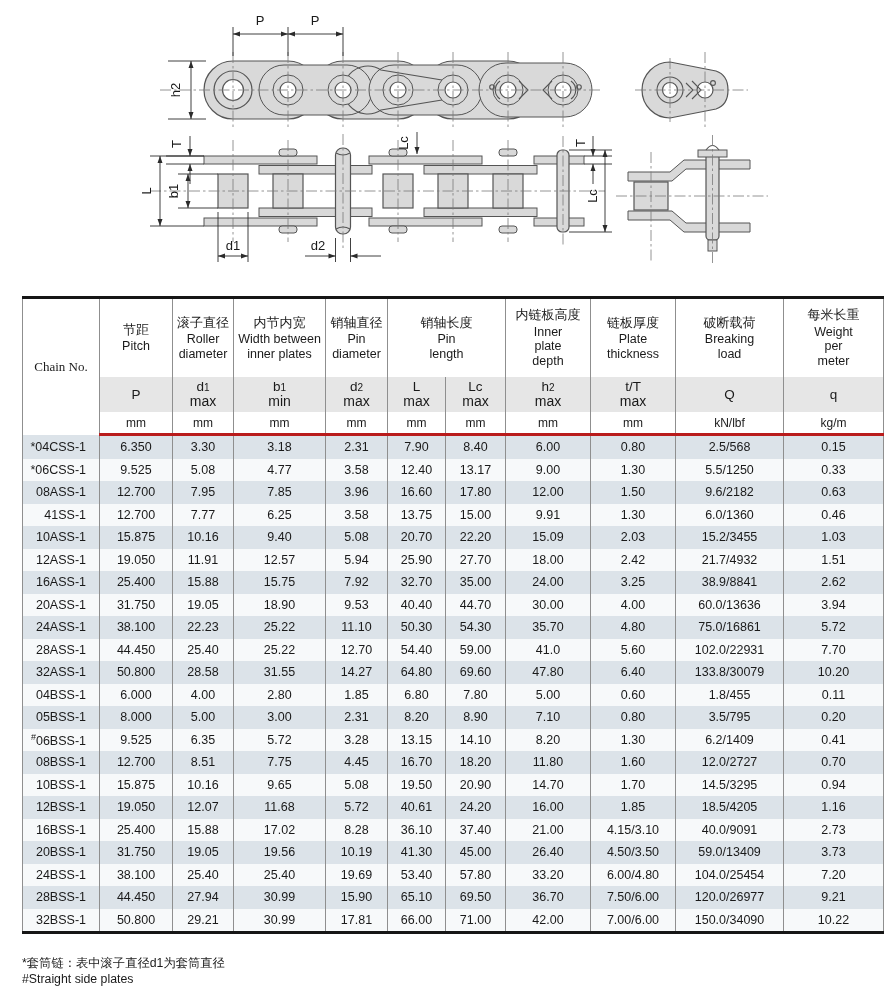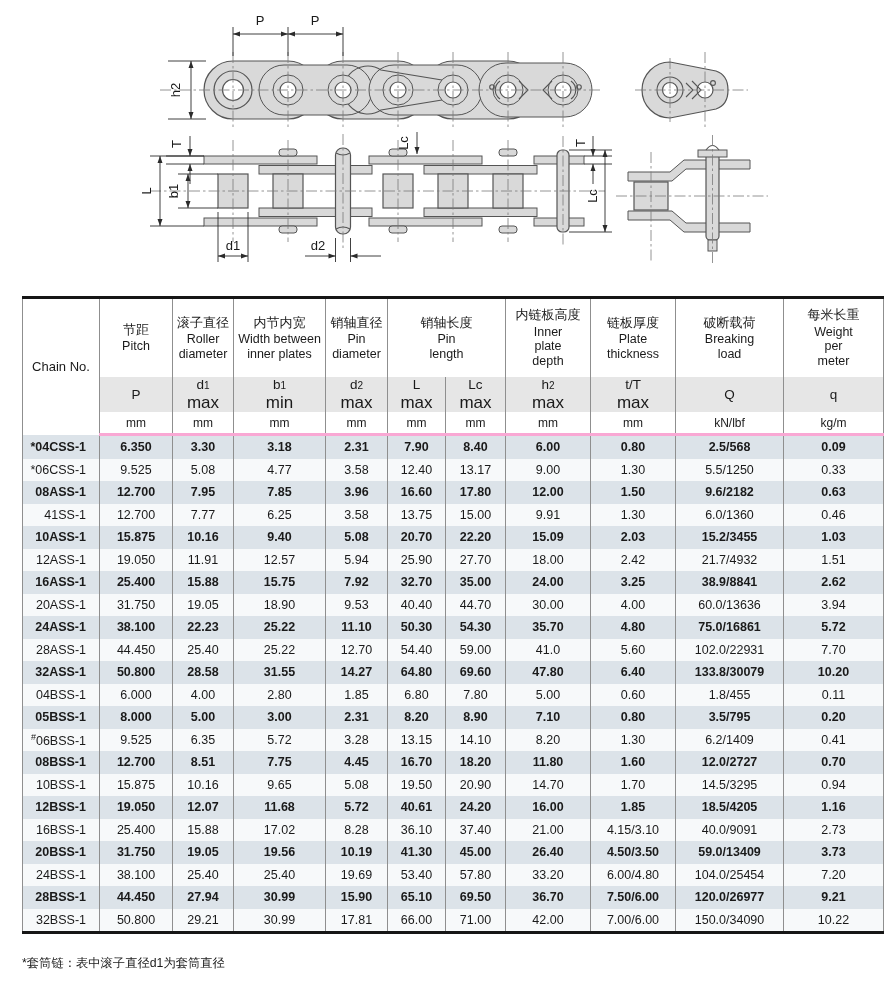--- a/index.html
+++ b/index.html
@@ -22,26 +22,26 @@
     position:absolute; left:22px; top:296px; width:861px;
     border-collapse:collapse; table-layout:fixed;
     border-top:3px solid #161616; border-bottom:3px solid #161616;
   }
   table.spec td { border-left:1px solid #8f8f8f; border-right:1px solid #8f8f8f;
     text-align:center; vertical-align:middle; padding:0; overflow:hidden; }
   tr.hdr td { height:78px; font-size:13px; line-height:1.18; background:#fff; }
   tr.hdr .zh { display:block; font-size:13px; margin-bottom:2px; }
   tr.hdr .en { display:block; font-size:12.5px; margin:0 auto; }
   .w42 { max-width:44px; } .w46 { max-width:48px;text-align:center; } .w62 { max-width:62px; }
-  td.chainh { font-size:13px; background:#fff; }
+  td.chainh { font-size:13px; background:#fff;font-family:Liberation Serif, serif; }
   tr.sym td { height:35px; background:#e6e6e6; font-size:13.5px; line-height:1.12; }
-  tr.sym .qual { display:block; font-size:17px; }
-  tr.units td { height:21px; font-size:12px; border-bottom:3px solid #f9a8d4; background:#fff; }
+  tr.sym .qual { display:block; font-size:14px; }
+  tr.units td { height:21px; font-size:12px; border-bottom:3px solid #b91c1c; background:#fff; }
   tbody.data td { height:22.5px; font-size:12.5px; }
-  tbody.data tr.stripe { background:#dce3e9;font-weight:bold; }
+  tbody.data tr.stripe { background:#dce3e9; }
   tbody.data tr.plain  { background:#f7f9fa;margin-left:36px; }
   tbody.data td.chain-no { text-align:right; padding-right:13px; }
   .smd { font-size:10px; }             
   sup.hash { font-size:9px; }
   
   .footnotes { position:absolute; left:22px; top:955px; font-size:12.3px; line-height:1.32; }
 </style>
 </head>
 <body>
 
@@ -321,21 +321,21 @@
           <td class="chain-no">*04CSS-1</td>
           <td>6.350</td>
           <td>3.30</td>
           <td>3.18</td>
           <td>2.31</td>
           <td>7.90</td>
           <td>8.40</td>
           <td>6.00</td>
           <td>0.80</td>
           <td>2.5/568</td>
-          <td>0.09</td>
+          <td>0.15</td>
         </tr>
         <tr class="plain">
           <td class="chain-no">*06CSS-1</td>
           <td>9.525</td>
           <td>5.08</td>
           <td>4.77</td>
           <td>3.58</td>
           <td>12.40</td>
           <td>13.17</td>
           <td>9.00</td>
@@ -601,14 +601,15 @@
           <td>42.00</td>
           <td>7.00/6.00</td>
           <td>150.0/34090</td>
           <td>10.22</td>
         </tr>
       </tbody>
   </table>
 
   <div class="footnotes">
     <div>*套筒链：表中滚子直径d1为套筒直径</div>
+    <div>#Straight side plates</div>
   </div>
 </div>
 
 </body></html>

